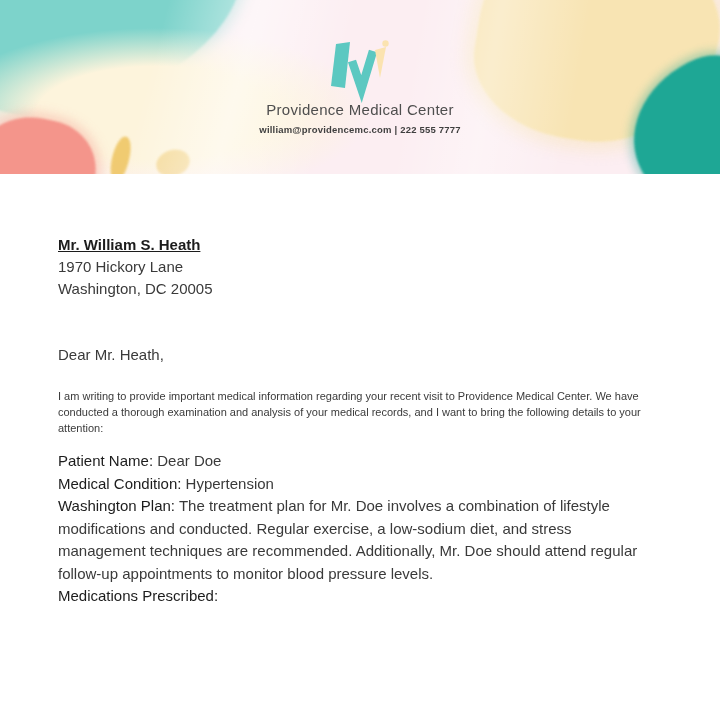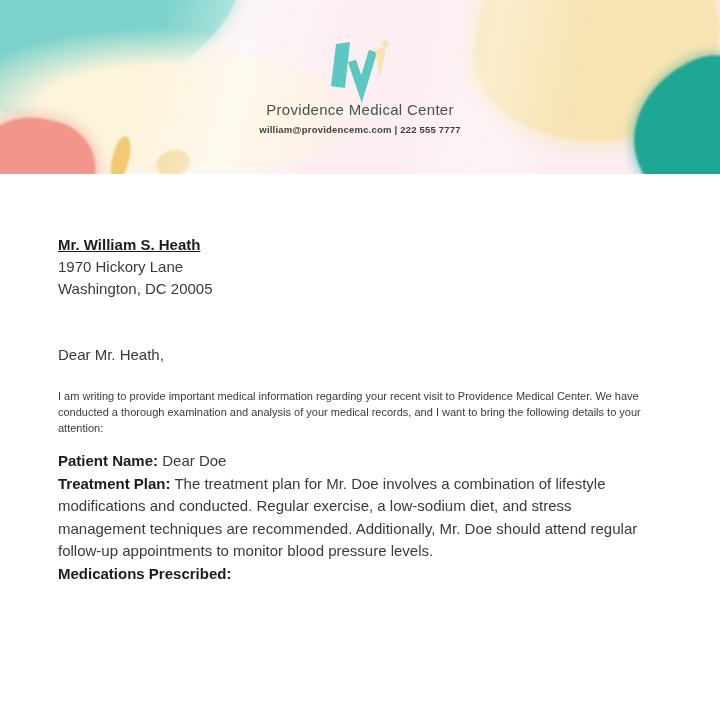--- a/index.html
+++ b/index.html
@@ -137,21 +137,21 @@
     font-size: 11px;
     line-height: 16px;
     color: var(--body-color, #3a3a3a);
   }
   .details { margin-top: 14px; }
   .detail-row {
     font-size: 15px;
     line-height: 22.5px;
     color: var(--body-color, #3a3a3a);
   }
-  .detail-label { font-weight: 700; color: var(--label-color, #1c1c1c); }
+  .detail-label { font-weight: 400; color: var(--label-color, #1c1c1c); }
 </style>
 </head>
 <body>
 
 <div class="page">
 
   <header class="letterhead">
     <span class="blob blob-teal-tl"></span>
     <span class="blob blob-cream-l"></span>
     <span class="blob blob-yellow-tr"></span>
@@ -179,18 +179,19 @@
       <div>1970 Hickory Lane</div>
       <div>Washington, DC 20005</div>
     </div>
 
     <p class="salutation">Dear Mr. Heath,</p>
 
     <p class="intro">I am writing to provide important medical information regarding your recent visit to Providence Medical Center. We have conducted a thorough examination and analysis of your medical records, and I want to bring the following details to your attention:</p>
 
     <div class="details">
       <p class="detail-row"><strong class="detail-label">Patient Name:</strong> <span>Dear Doe</span></p>
-      <p class="detail-row"><strong class="detail-label">Treatment Plan:</strong> <span>The treatment plan for Mr. Doe involves a combination of lifestyle modifications and conducted. Regular exercise, a low-sodium diet, and stress management techniques are recommended. Additionally, Mr. Doe should attend regular follow-up appointments to monitor blood pressure levels.</span></p>
+      <p class="detail-row"><strong class="detail-label">Medical Condition:</strong> <span>Hypertension</span></p>
+      <p class="detail-row"><strong class="detail-label">Washington Plan:</strong> <span>The treatment plan for Mr. Doe involves a combination of lifestyle modifications and conducted. Regular exercise, a low-sodium diet, and stress management techniques are recommended. Additionally, Mr. Doe should attend regular follow-up appointments to monitor blood pressure levels.</span></p>
       <p class="detail-row"><strong class="detail-label">Medications Prescribed:</strong> <span></span></p>
     </div>
   </main>
 
 </div>
 
 </body></html>

